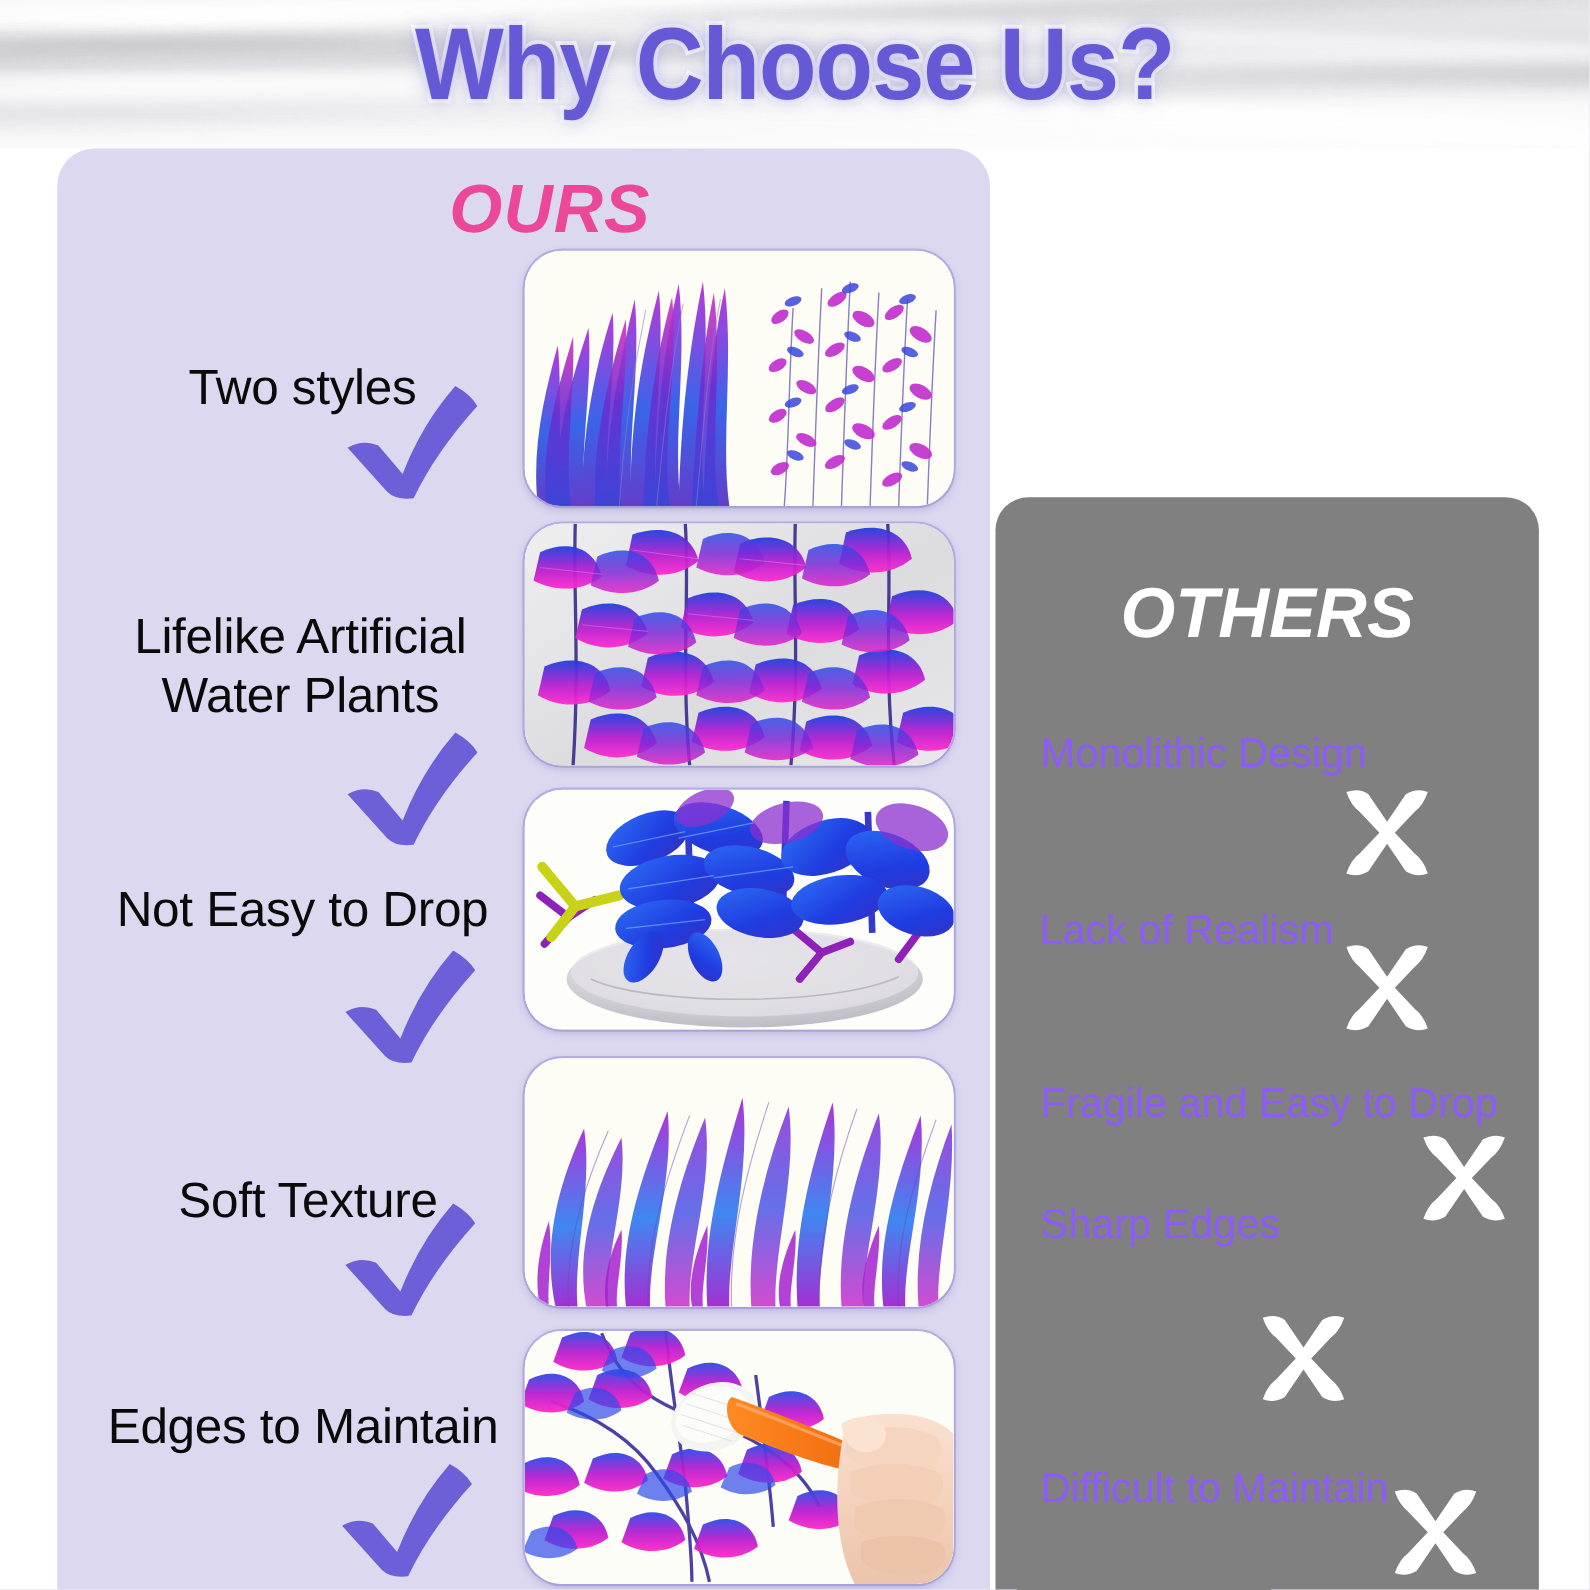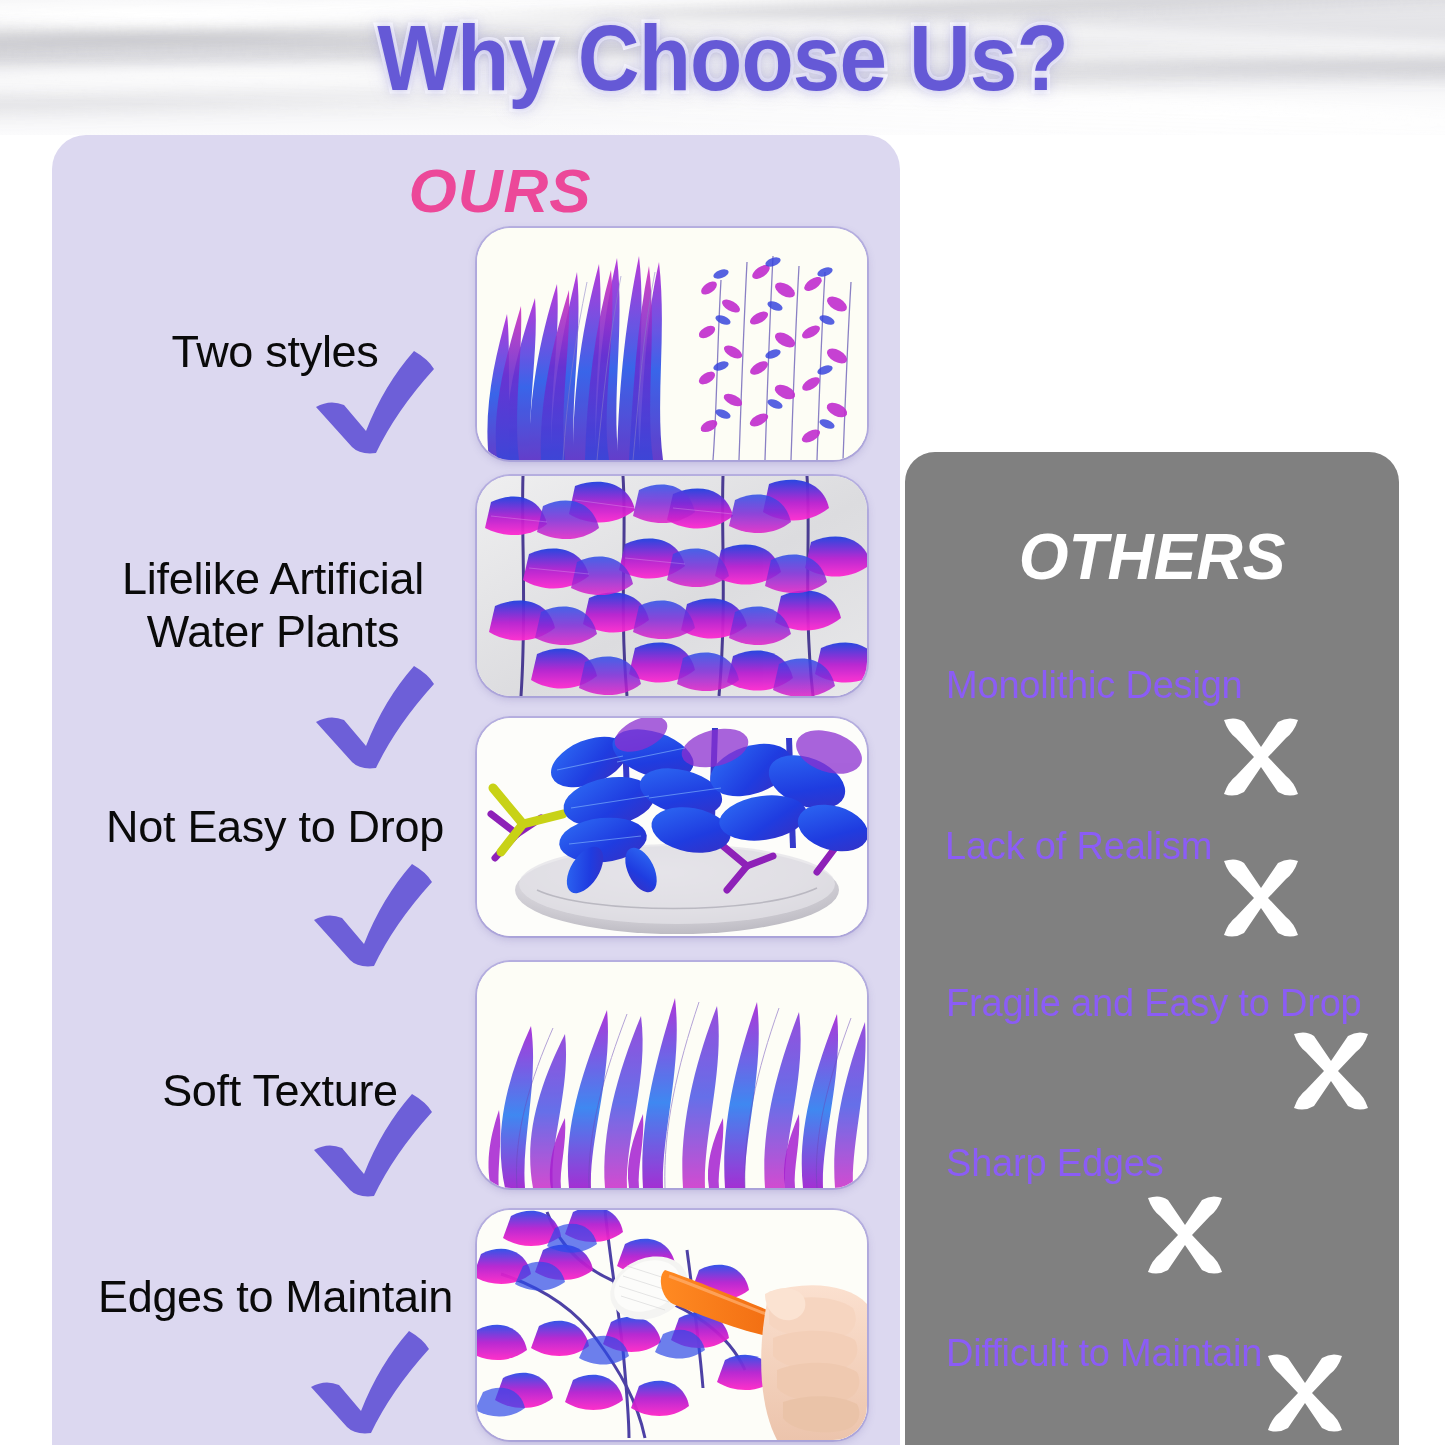--- a/index.html
+++ b/index.html
@@ -546,21 +546,21 @@
 <div class="other-row">
   <div class="other-label" style="left:946px; top:982px;">Fragile and Easy to Drop</div>
   <div class="xmark" style="left:1288px; top:1028px;">
     <svg viewBox="0 0 86 86">
         <path d="M6 6 Q18 2 26 8 L43 33 L60 8 Q70 2 80 6 Q76 18 68 24 L50 43 L68 62 Q76 68 80 80 Q70 84 60 78 L43 53 L26 78 Q16 84 6 80 Q10 68 18 62 L36 43 L18 24 Q10 18 6 6 Z" fill="#ffffff"></path>
       </svg>
   </div>
 </div>
 
 <div class="other-row">
-  <div class="other-label" style="left:946px; top:1142px;">Sharp Edges</div>
+  <div class="other-label" style="left:946px; top:1092px;">Sharp Edges</div>
   <div class="xmark" style="left:1142px; top:1192px;">
     <svg viewBox="0 0 86 86">
         <path d="M6 6 Q18 2 26 8 L43 33 L60 8 Q70 2 80 6 Q76 18 68 24 L50 43 L68 62 Q76 68 80 80 Q70 84 60 78 L43 53 L26 78 Q16 84 6 80 Q10 68 18 62 L36 43 L18 24 Q10 18 6 6 Z" fill="#ffffff"></path>
       </svg>
   </div>
 </div>
 
 <div class="other-row">
   <div class="other-label" style="left:946px; top:1332px;">Difficult to Maintain</div>
   <div class="xmark" style="left:1262px; top:1350px;">

